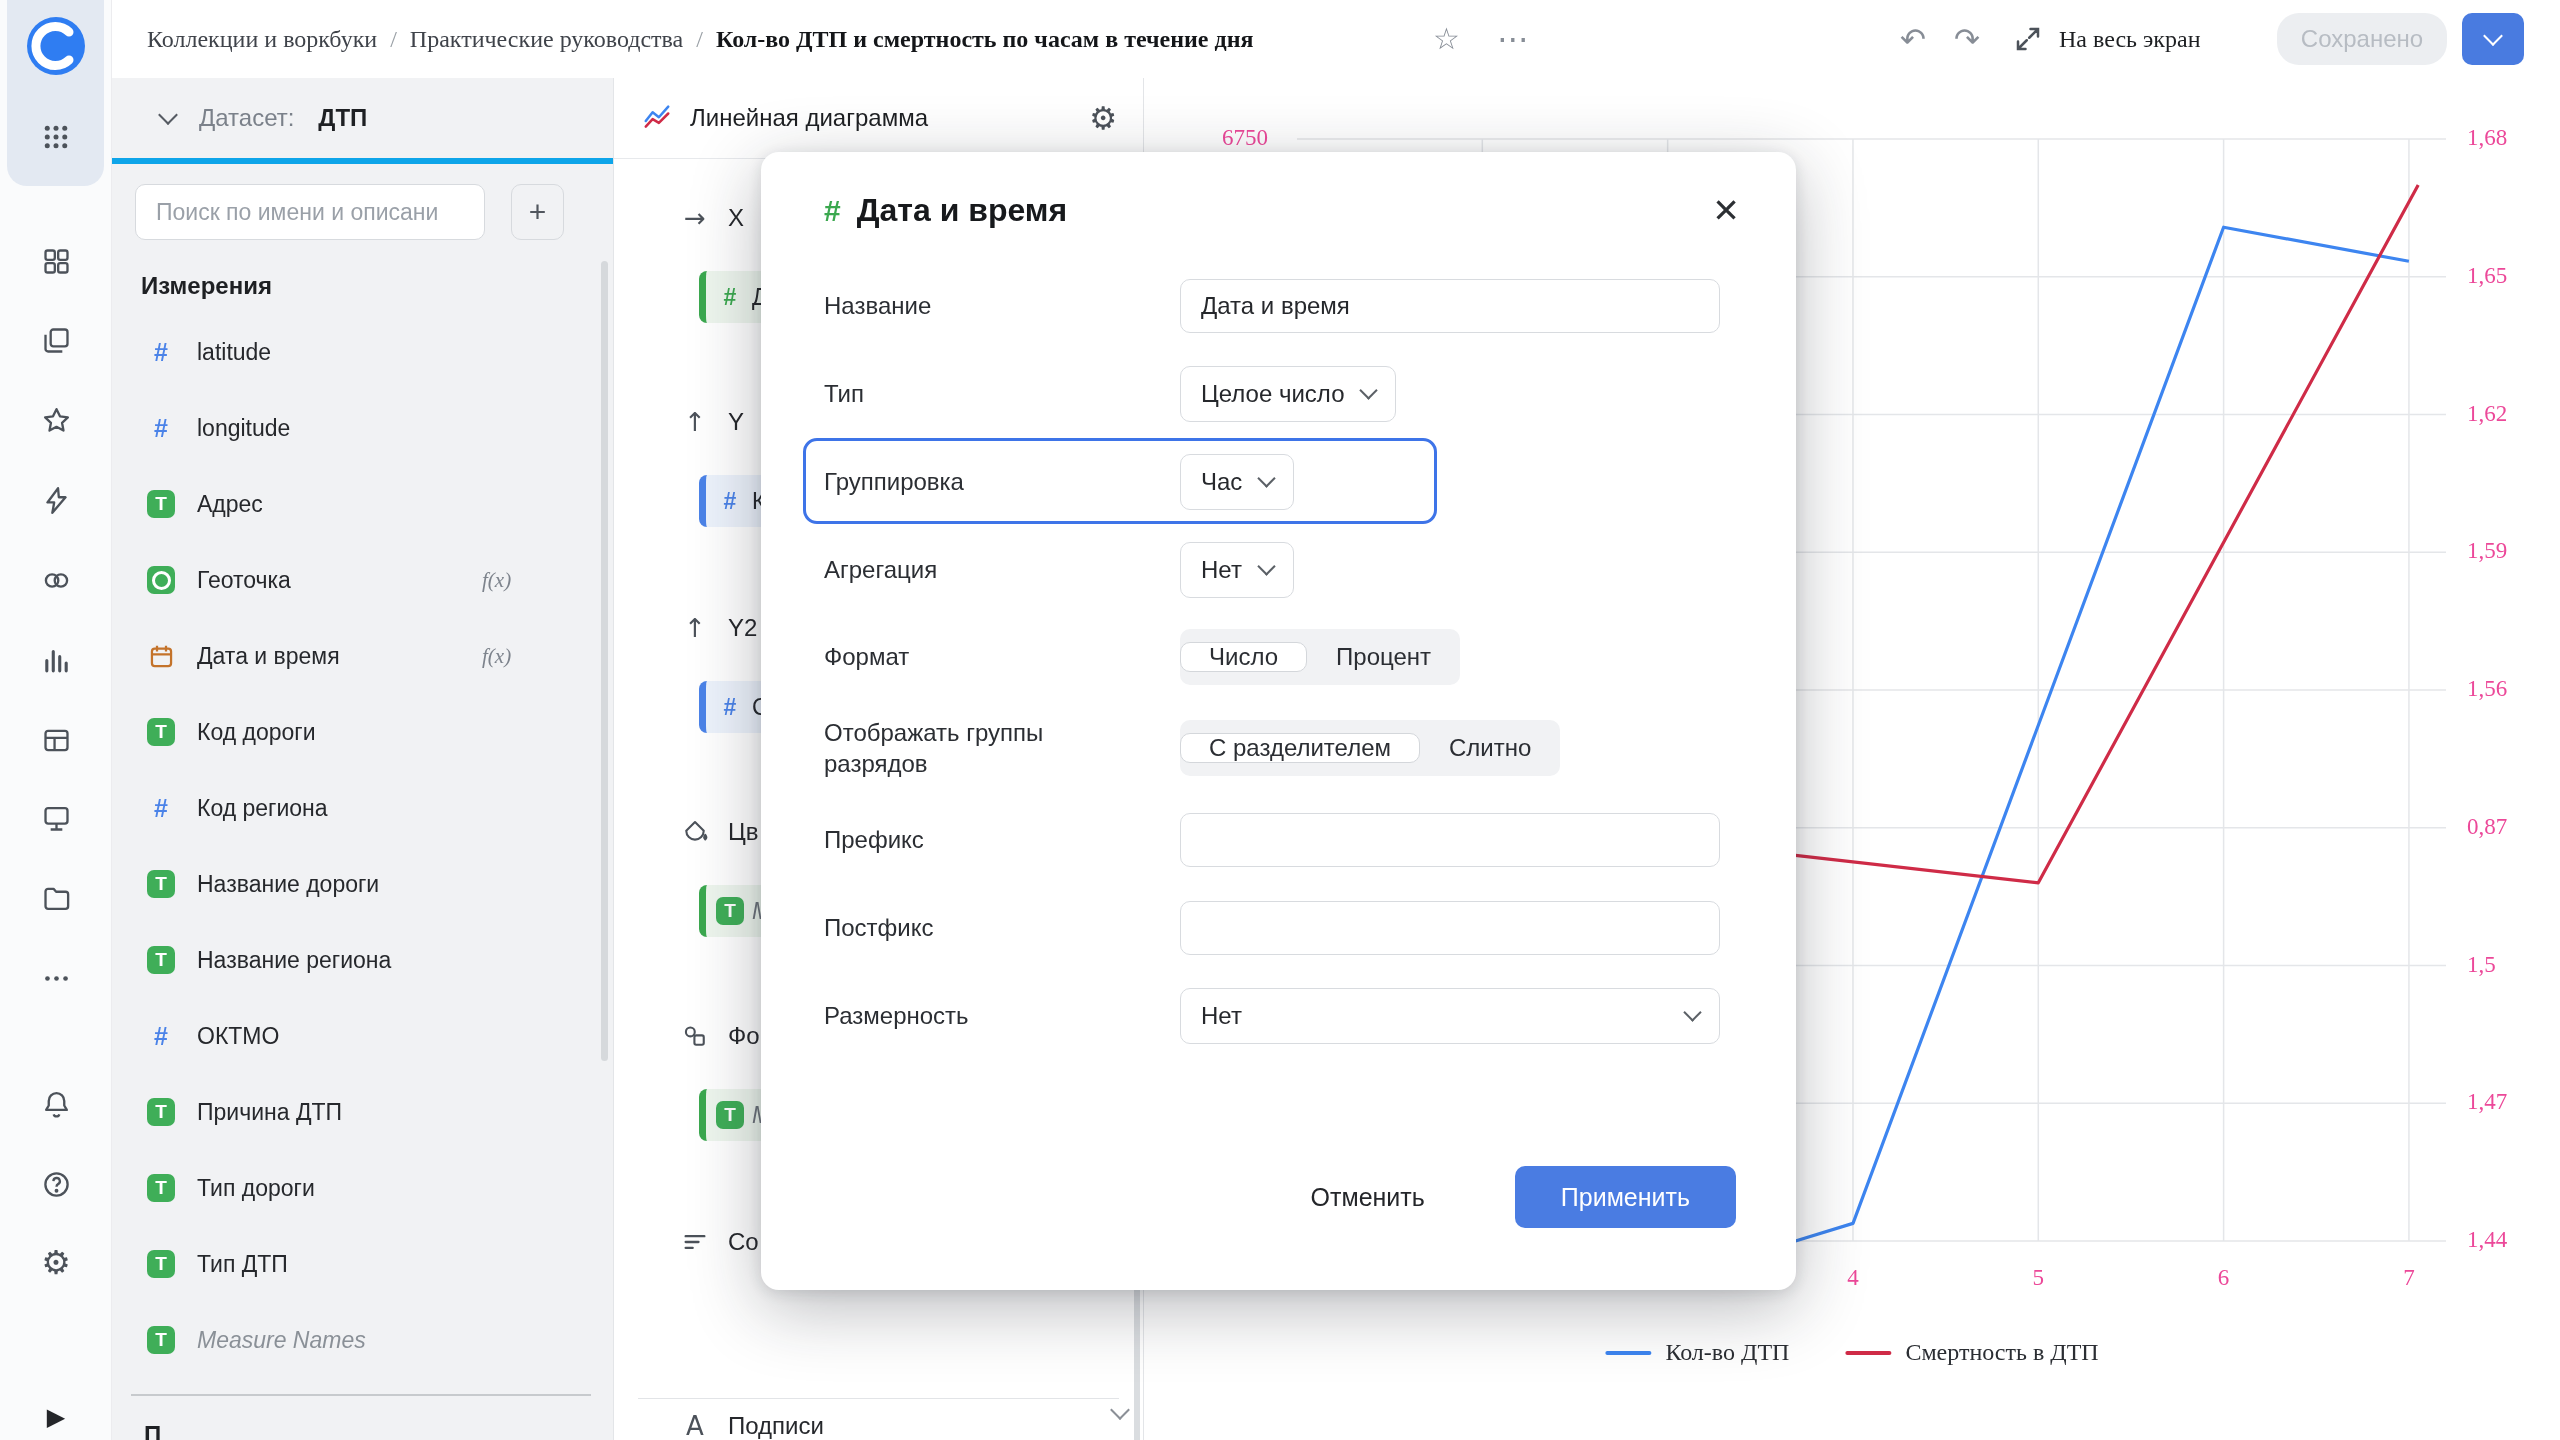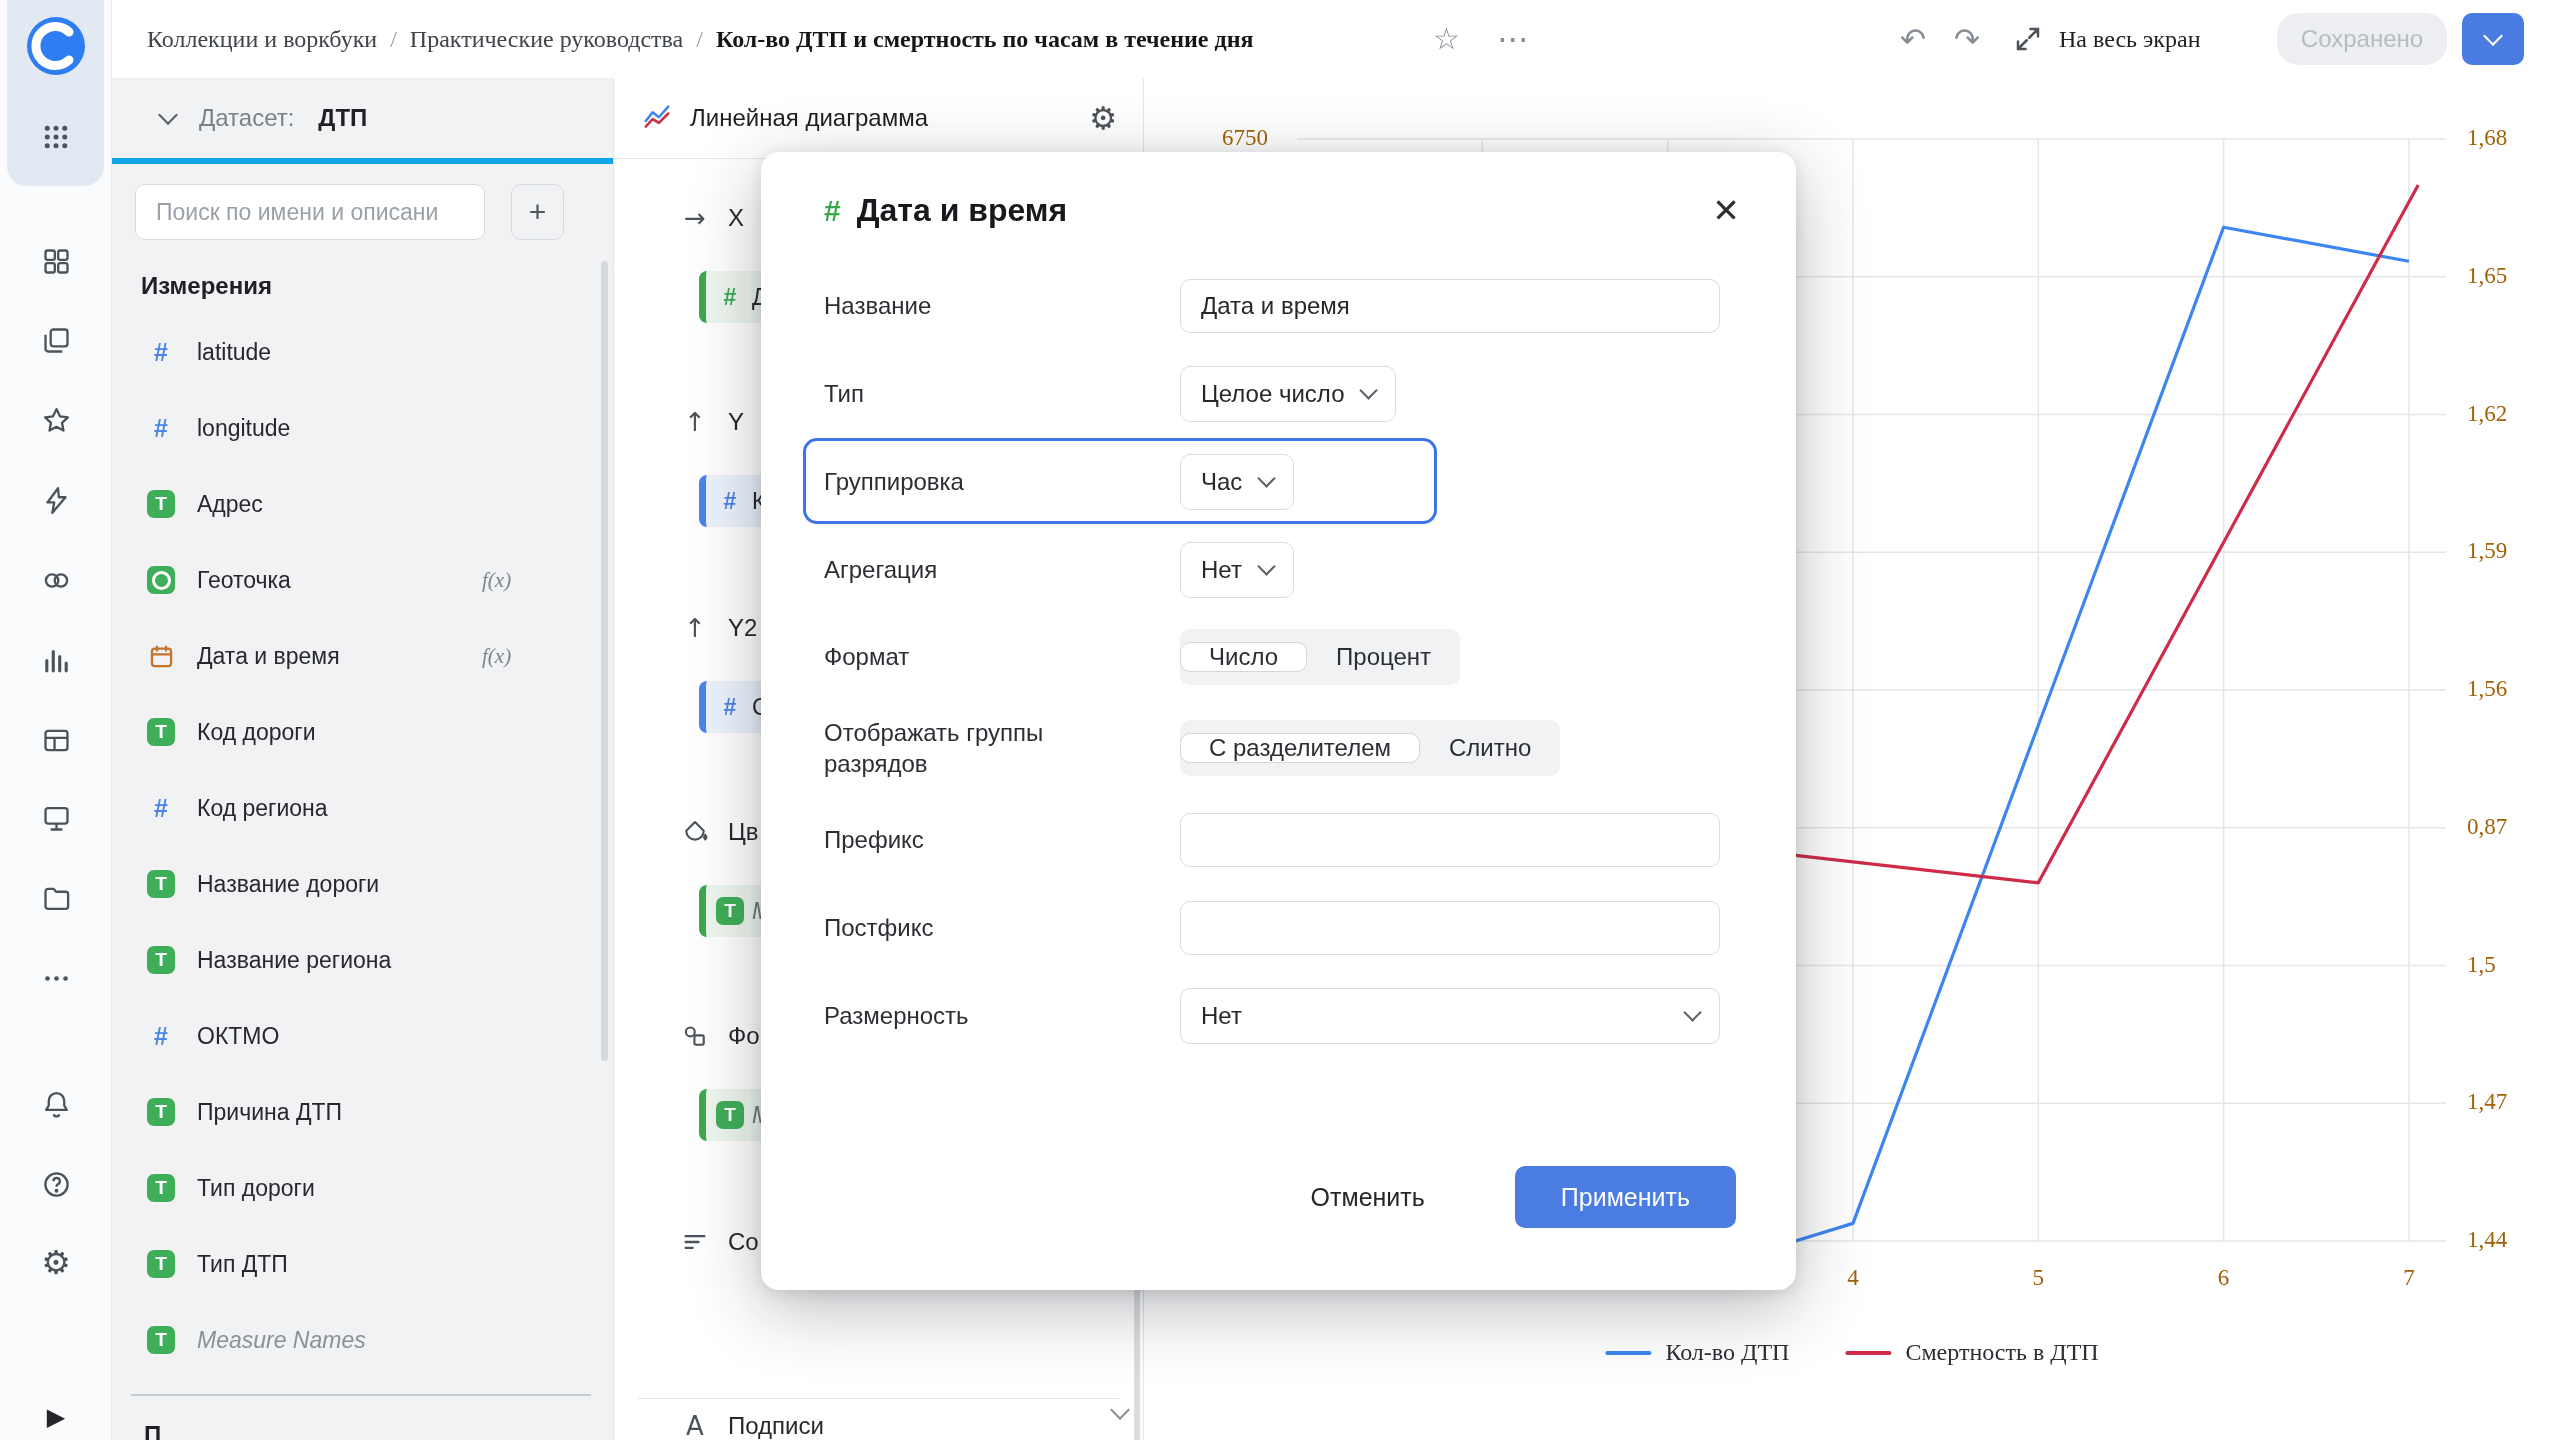--- a/index.html
+++ b/index.html
@@ -71,21 +71,21 @@
   .chip.blue{background:#edf3fc;border-left-color:#4b83e8}
   .chip .hash{font-size:23px}
   .chip-txt{font-size:23px;color:#26282c}
   .chip-txt.it{font-style:italic;color:#6d737b}
   .sec-line{position:absolute;left:24px;right:24px;height:1px;background:#eef0f2}
   .sp-more{position:absolute;right:16px;top:1332px;color:#8b9097}
   .sp-thumb{position:absolute;right:3px;top:1140px;width:6px;height:266px;background:#dadde0;border-radius:3px}
 
   
   .chart-panel{position:absolute;left:1144px;top:78px;right:0;bottom:0;background:#fff;z-index:1}
-  .tick{position:absolute;font-family:"Liberation Serif",serif;font-size:23px;color:#a16207}
+  .tick{position:absolute;font-family:"Liberation Serif",serif;font-size:23px;color:#ec4899}
   .legend{position:absolute;top:1261px;left:50%;transform:translateX(-50%);display:flex;gap:56px;align-items:flex-start;
           font-family:"Liberation Serif",serif;font-size:24px;color:#2b2e33;white-space:nowrap}
   .lg-item{display:flex;align-items:center;cursor:pointer}
   .sw{width:46px;height:4px;border-radius:2px;margin-right:14px}
 
   
   .modal{position:absolute;left:761px;top:152px;width:1035px;height:1138px;background:#fff;border-radius:18px;
          box-shadow:0 18px 70px rgba(25,30,40,.30),0 3px 14px rgba(25,30,40,.12);z-index:100}
   .m-title{position:absolute;left:63px;top:40px;font-size:32px;font-weight:700;display:flex;gap:16px;align-items:center;color:#17191c}
   .m-title .hash{font-size:30px;width:auto}

